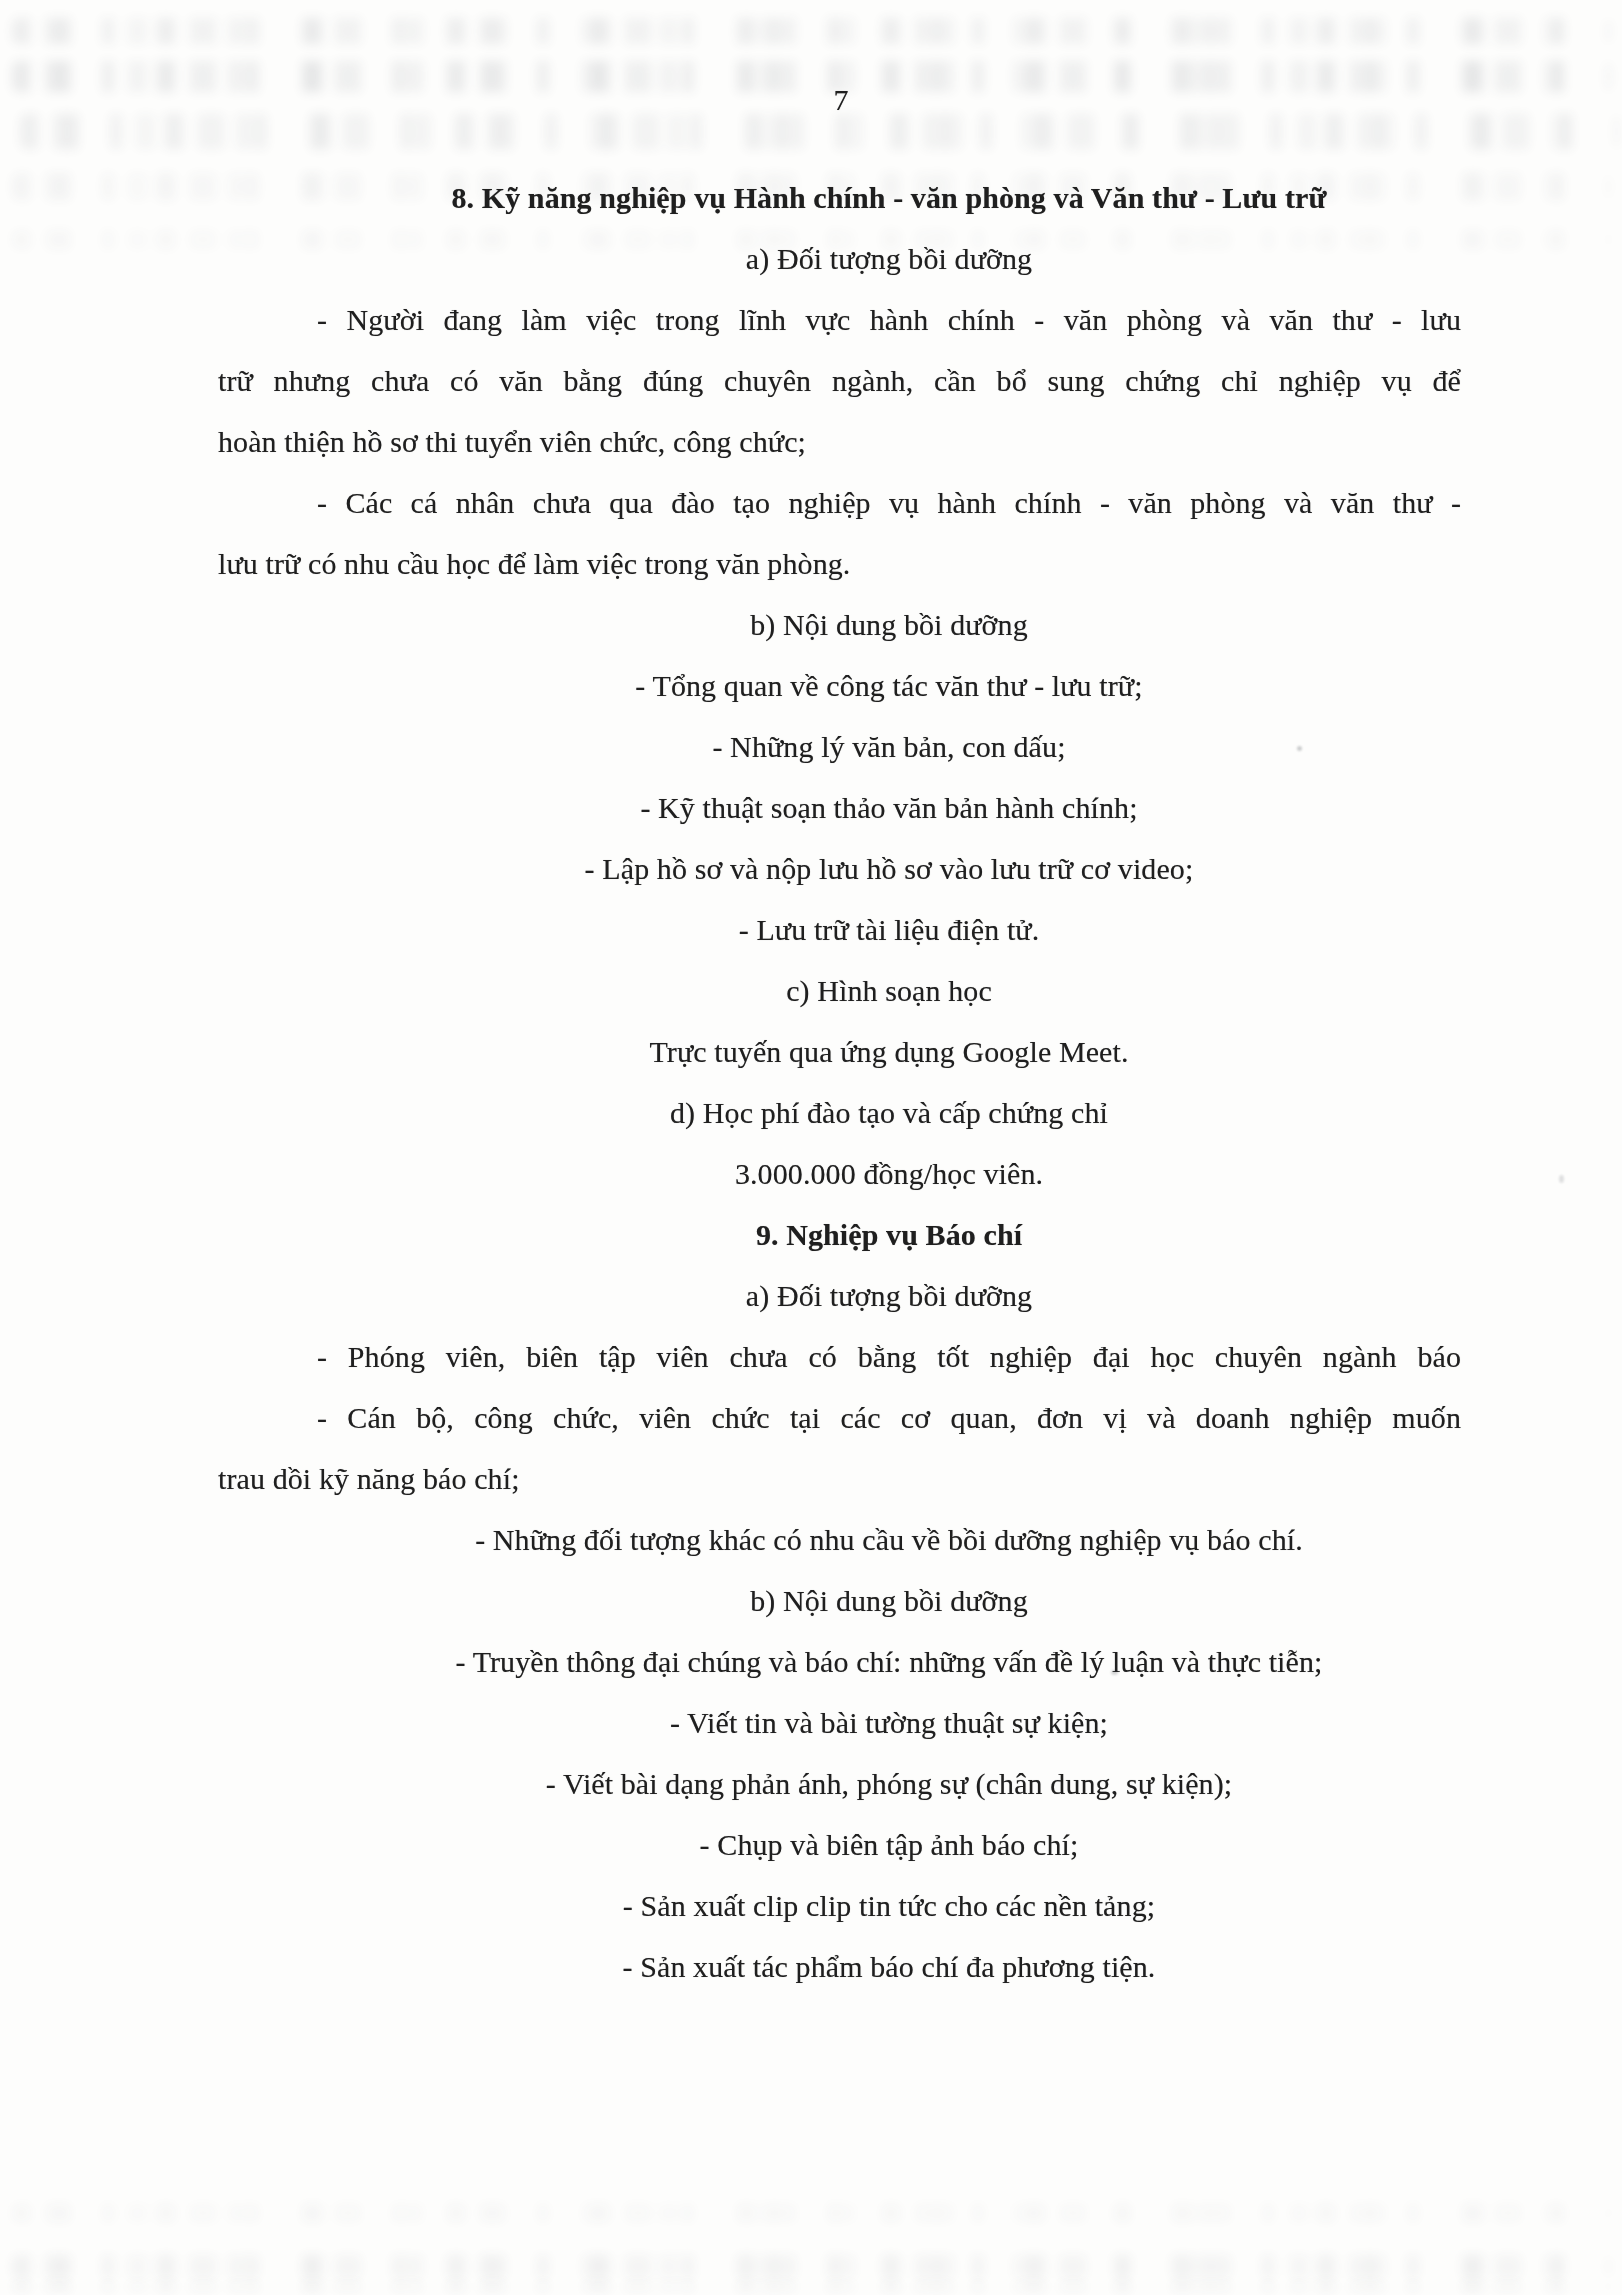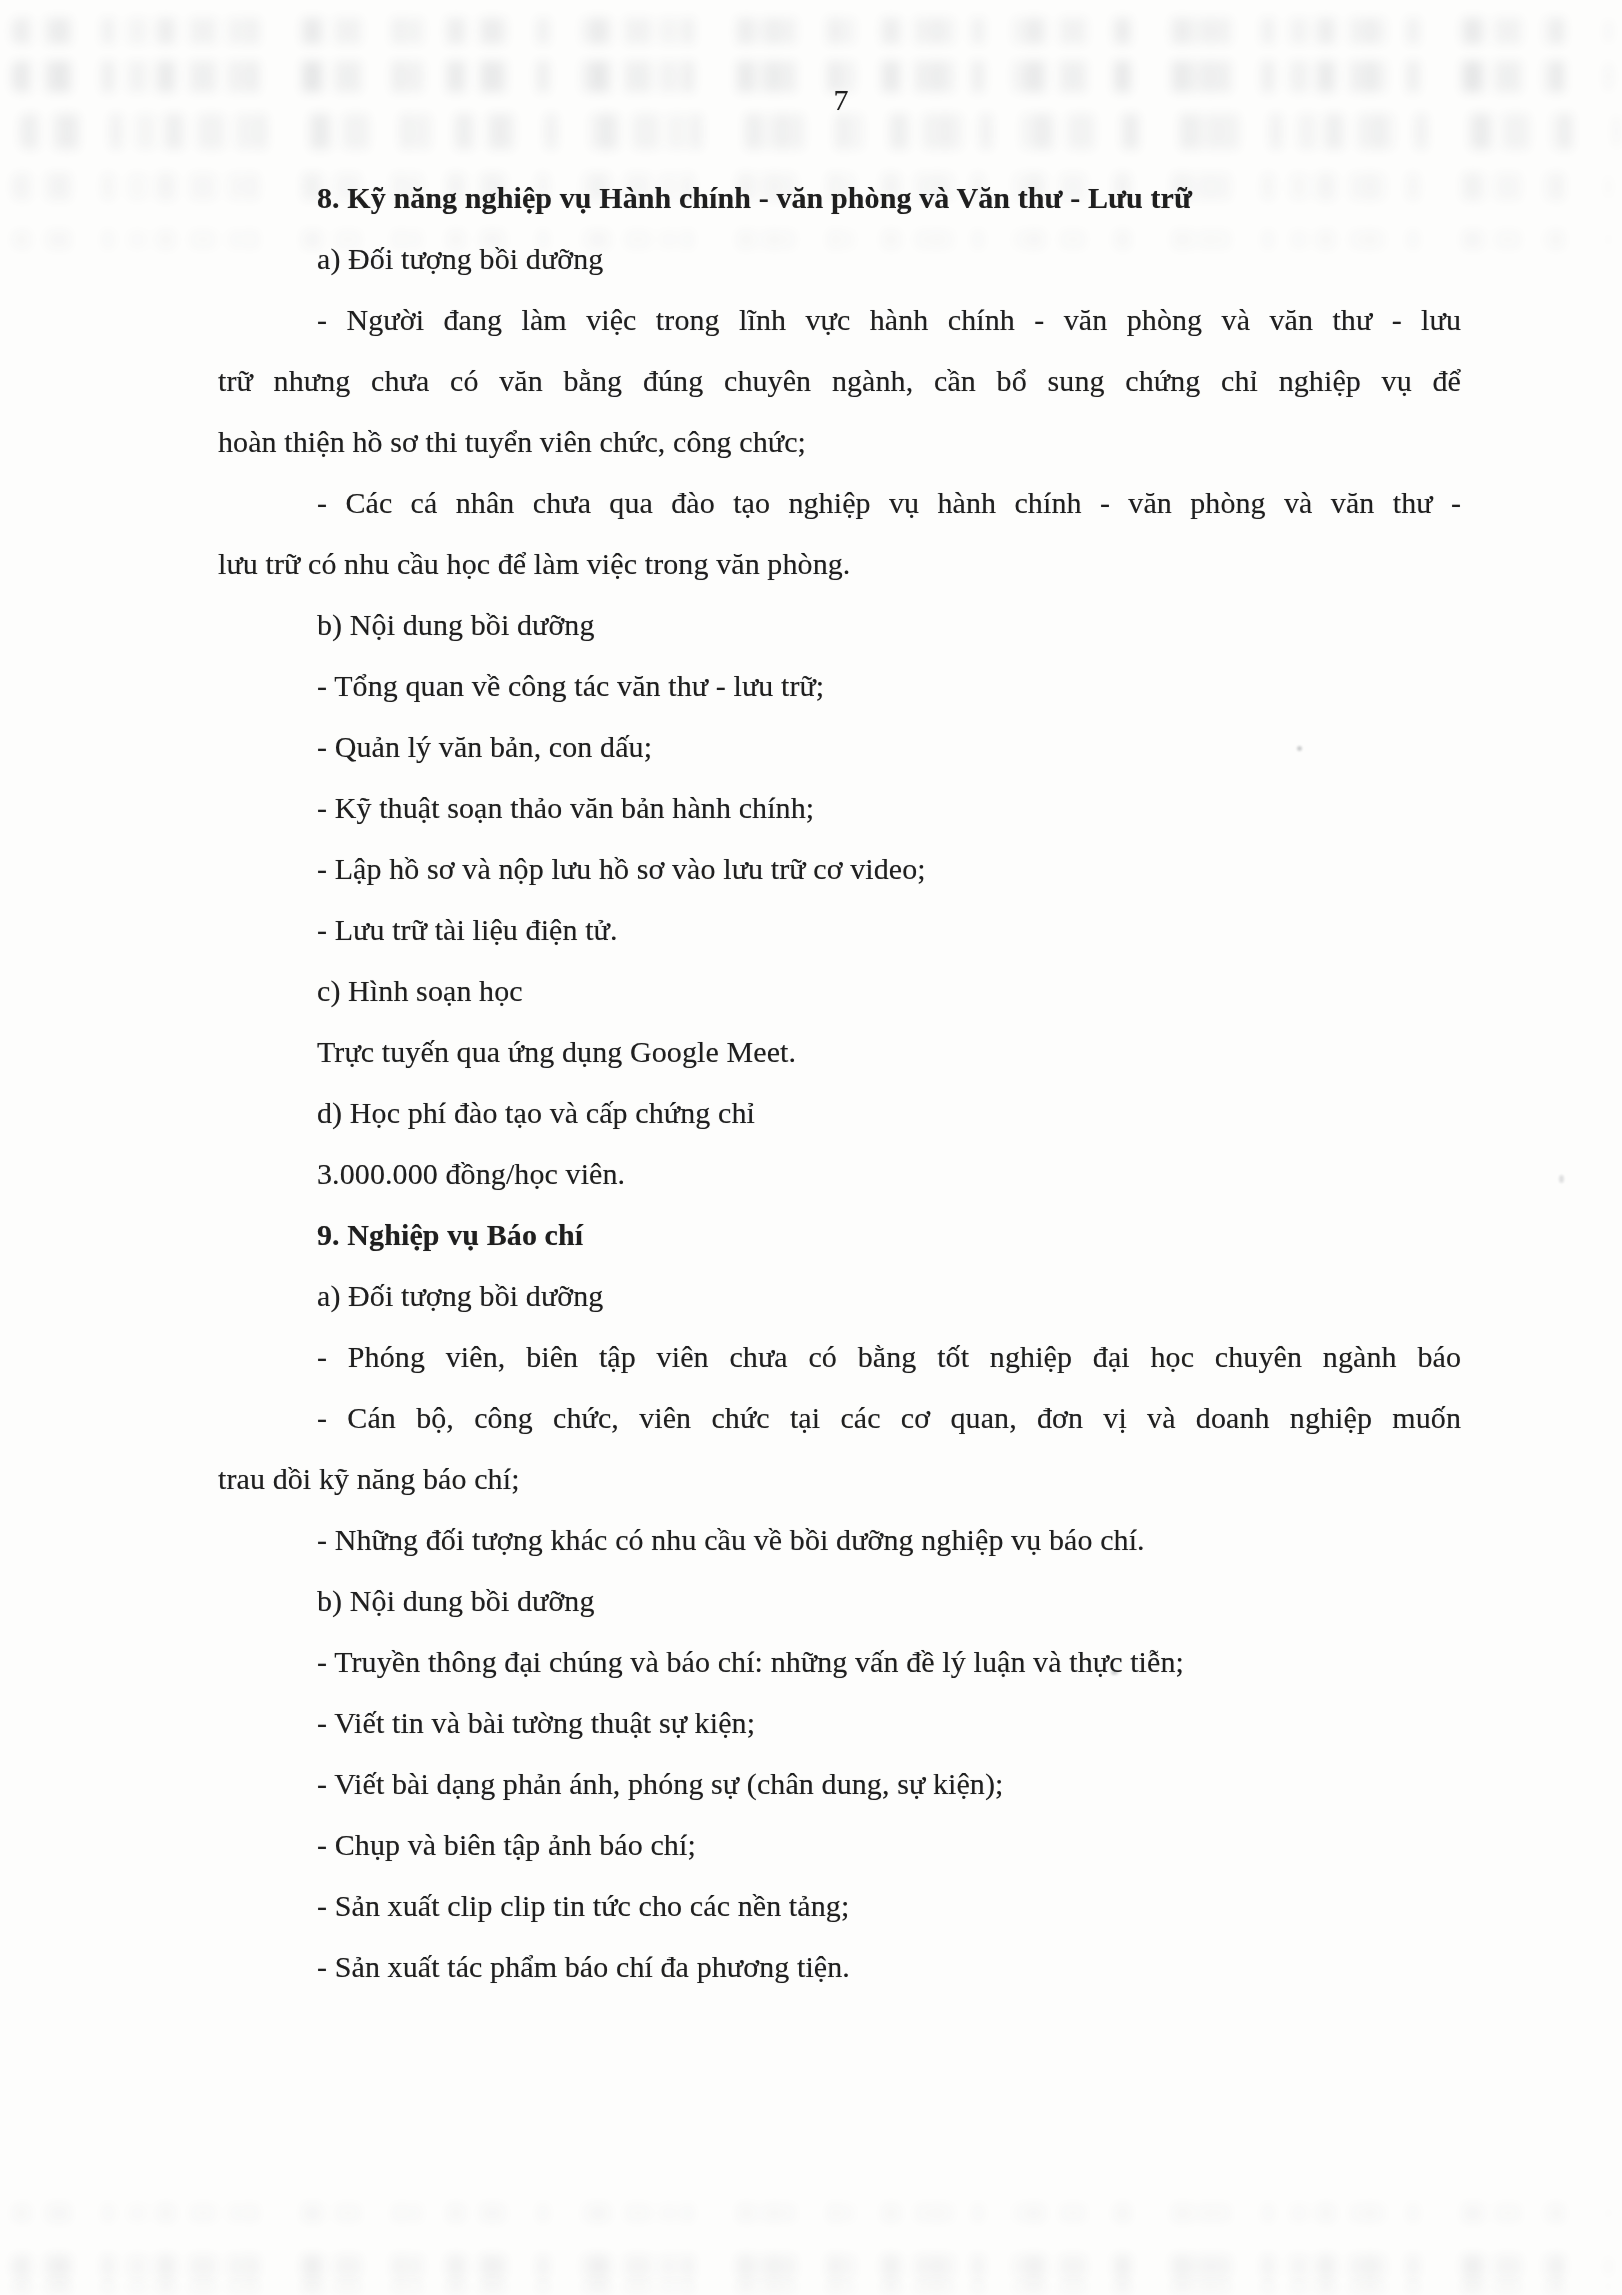--- a/index.html
+++ b/index.html
@@ -40,21 +40,21 @@
     width: 1243px;
   }
   .line {
     height: 61px;
     line-height: 61px;
     font-size: 30px;
     text-align: left;
     text-shadow: 0 0 0.7px rgba(25,25,25,.45);
     letter-spacing: 0.1px;
   }
-  .line.indent  { padding-left: 99px; }
+  .line.indent  { padding-left: 99px; text-align: center; }
   .line.bold    { font-weight: bold; }
   .line.justify {
     text-align: justify;
     text-align-last: justify;
   }
 
   
   .noise {
     position: absolute;
     left: 12.3px;
@@ -106,21 +106,21 @@
   <div class="text-block" id="text-block">
       <div class="line bold indent">8. Kỹ năng nghiệp vụ Hành chính - văn phòng và Văn thư - Lưu trữ</div>
       <div class="line indent">a) Đối tượng bồi dưỡng</div>
       <div class="line indent justify">- Người đang làm việc trong lĩnh vực hành chính - văn phòng và văn thư - lưu</div>
       <div class="line justify">trữ nhưng chưa có văn bằng đúng chuyên ngành, cần bổ sung chứng chỉ nghiệp vụ để</div>
       <div class="line">hoàn thiện hồ sơ thi tuyển viên chức, công chức;</div>
       <div class="line indent justify">- Các cá nhân chưa qua đào tạo nghiệp vụ hành chính - văn phòng và văn thư -</div>
       <div class="line">lưu trữ có nhu cầu học để làm việc trong văn phòng.</div>
       <div class="line indent">b) Nội dung bồi dưỡng</div>
       <div class="line indent">- Tổng quan về công tác văn thư - lưu trữ;</div>
-      <div class="line indent">- Quản lý văn bản, con dấu;</div>
+      <div class="line indent">- Những lý văn bản, con dấu;</div>
       <div class="line indent">- Kỹ thuật soạn thảo văn bản hành chính;</div>
       <div class="line indent">- Lập hồ sơ và nộp lưu hồ sơ vào lưu trữ cơ video;</div>
       <div class="line indent">- Lưu trữ tài liệu điện tử.</div>
       <div class="line indent">c) Hình soạn học</div>
       <div class="line indent">Trực tuyến qua ứng dụng Google Meet.</div>
       <div class="line indent">d) Học phí đào tạo và cấp chứng chỉ</div>
       <div class="line indent">3.000.000 đồng/học viên.</div>
       <div class="line bold indent">9. Nghiệp vụ Báo chí</div>
       <div class="line indent">a) Đối tượng bồi dưỡng</div>
       <div class="line indent justify">- Phóng viên, biên tập viên chưa có bằng tốt nghiệp đại học chuyên ngành báo</div>

